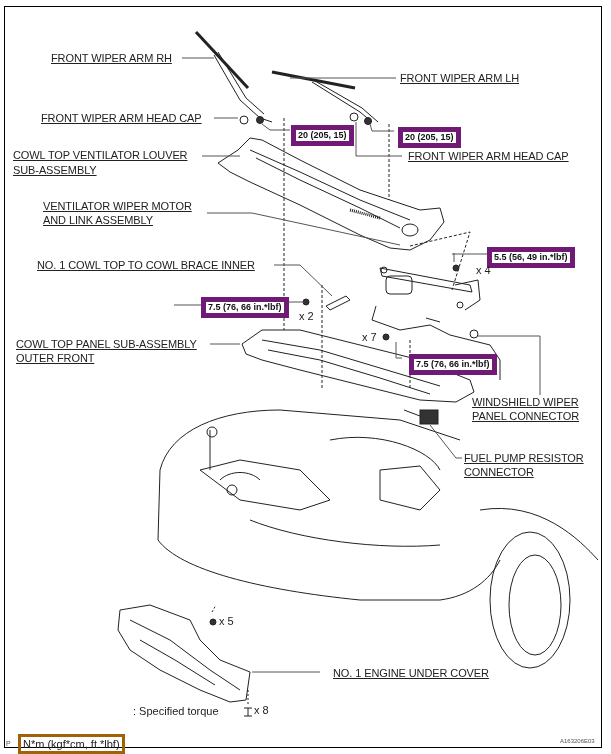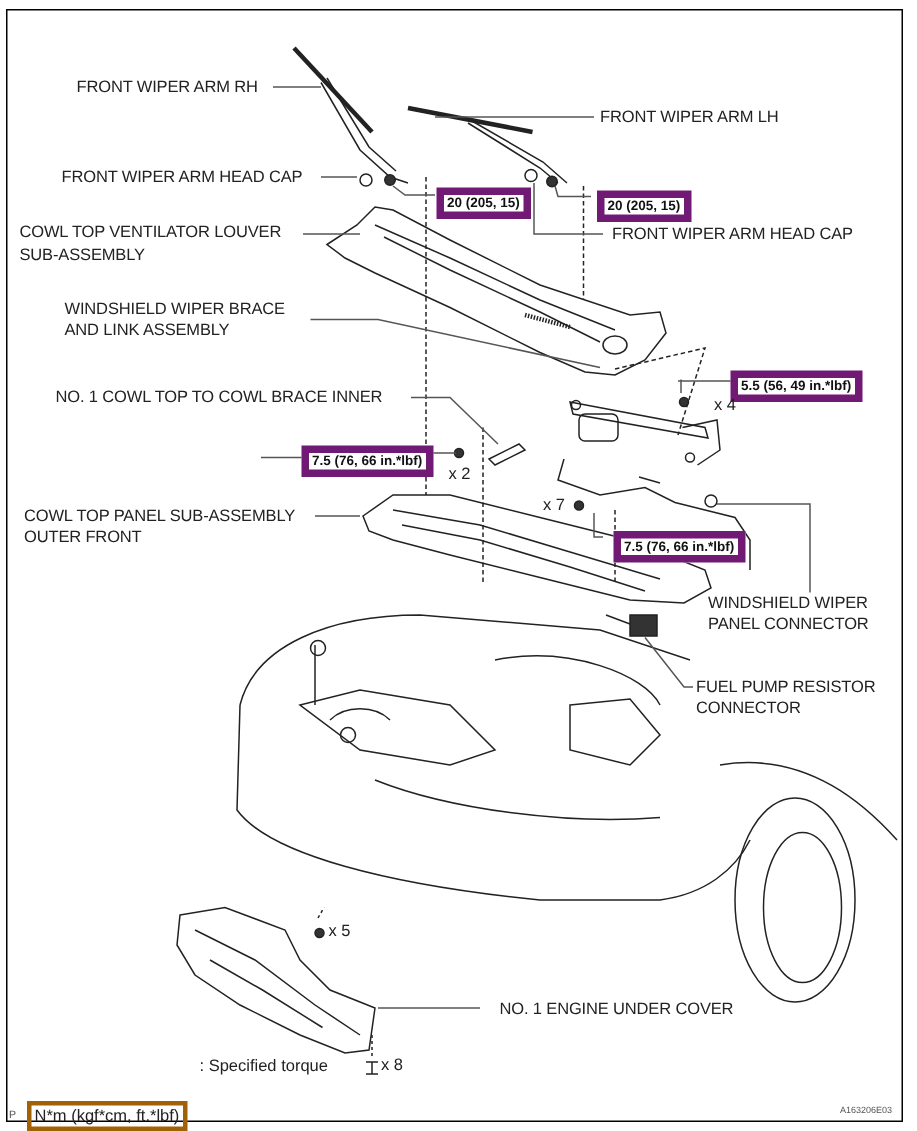--- a/index.html
+++ b/index.html
@@ -1,19 +1,19 @@
 <!DOCTYPE html>
 <html><head>
 <meta charset="utf-8">
 <style>
   html, body { margin: 0; padding: 0; background: #ffffff; }
   body { width: 611px; height: 754px; position: relative; overflow: hidden; font-family: "Liberation Sans", sans-serif; }
   #frame { position: absolute; left: 4px; top: 6px; width: 598px; height: 742px; border: 1px solid #000; box-sizing: border-box; }
   svg#art { position: absolute; left: 0; top: 0; width: 611px; height: 754px; }
-  .lbl { position: absolute; font-size: 11px; color: #222; line-height: 13px; white-space: nowrap; letter-spacing: -0.1px; }
+  .lbl { position: absolute; font-size: 11px; color: #222; line-height: 13px; white-space: nowrap; letter-spacing: -0.1px; text-decoration: underline; }
   .tq { position: absolute; font-size: 9px; font-weight: bold; color: #111; border: 5px solid #701a75; padding: 0 2px; line-height: 11px; background: #fff; white-space: nowrap; }
   .qty { position: absolute; font-size: 11px; color: #222; }
   .small { position: absolute; font-size: 6px; color: #555; }
   .legend-box { position: absolute; font-size: 11px; border: 3px solid #a16207; padding: 0 2px; line-height: 14px; color: #222; margin-top: 31px; }
   .legend-text { position: absolute; font-size: 11px; color: #222; line-height: 14px; text-align: right; }
 </style>
 </head>
 <body>
 
 <div id="frame"></div>
@@ -126,21 +126,21 @@
     <path d="M252 672 L320 672"></path>
   </g>
 </svg>
 
 <span class="lbl" style="left:51px;top:52px">FRONT WIPER ARM RH</span>
 <span class="lbl" style="left:400px;top:72px">FRONT WIPER ARM LH</span>
 <span class="lbl" style="left:41px;top:112px">FRONT WIPER ARM HEAD CAP</span>
 <span class="lbl" style="left:408px;top:150px">FRONT WIPER ARM HEAD CAP</span>
 <span class="lbl" style="left:13px;top:149px">COWL TOP VENTILATOR LOUVER</span>
 <span class="lbl" style="left:13px;top:164px">SUB-ASSEMBLY</span>
-<span class="lbl" style="left:43px;top:200px">WINDSHIELD WIPER BRACE</span>
+<span class="lbl" style="left:43px;top:200px">VENTILATOR WIPER MOTOR</span>
 <span class="lbl" style="left:43px;top:214px">AND LINK ASSEMBLY</span>
 <span class="lbl" style="left:37px;top:259px">NO. 1 COWL TOP TO COWL BRACE INNER</span>
 <span class="lbl" style="left:16px;top:338px">COWL TOP PANEL SUB-ASSEMBLY</span>
 <span class="lbl" style="left:16px;top:352px">OUTER FRONT</span>
 <span class="lbl" style="left:472px;top:396px">WINDSHIELD WIPER</span>
 <span class="lbl" style="left:472px;top:410px">PANEL CONNECTOR</span>
 <span class="lbl" style="left:464px;top:452px">FUEL PUMP RESISTOR</span>
 <span class="lbl" style="left:464px;top:466px">CONNECTOR</span>
 <span class="lbl" style="left:333px;top:667px">NO. 1 ENGINE UNDER COVER</span>
 

